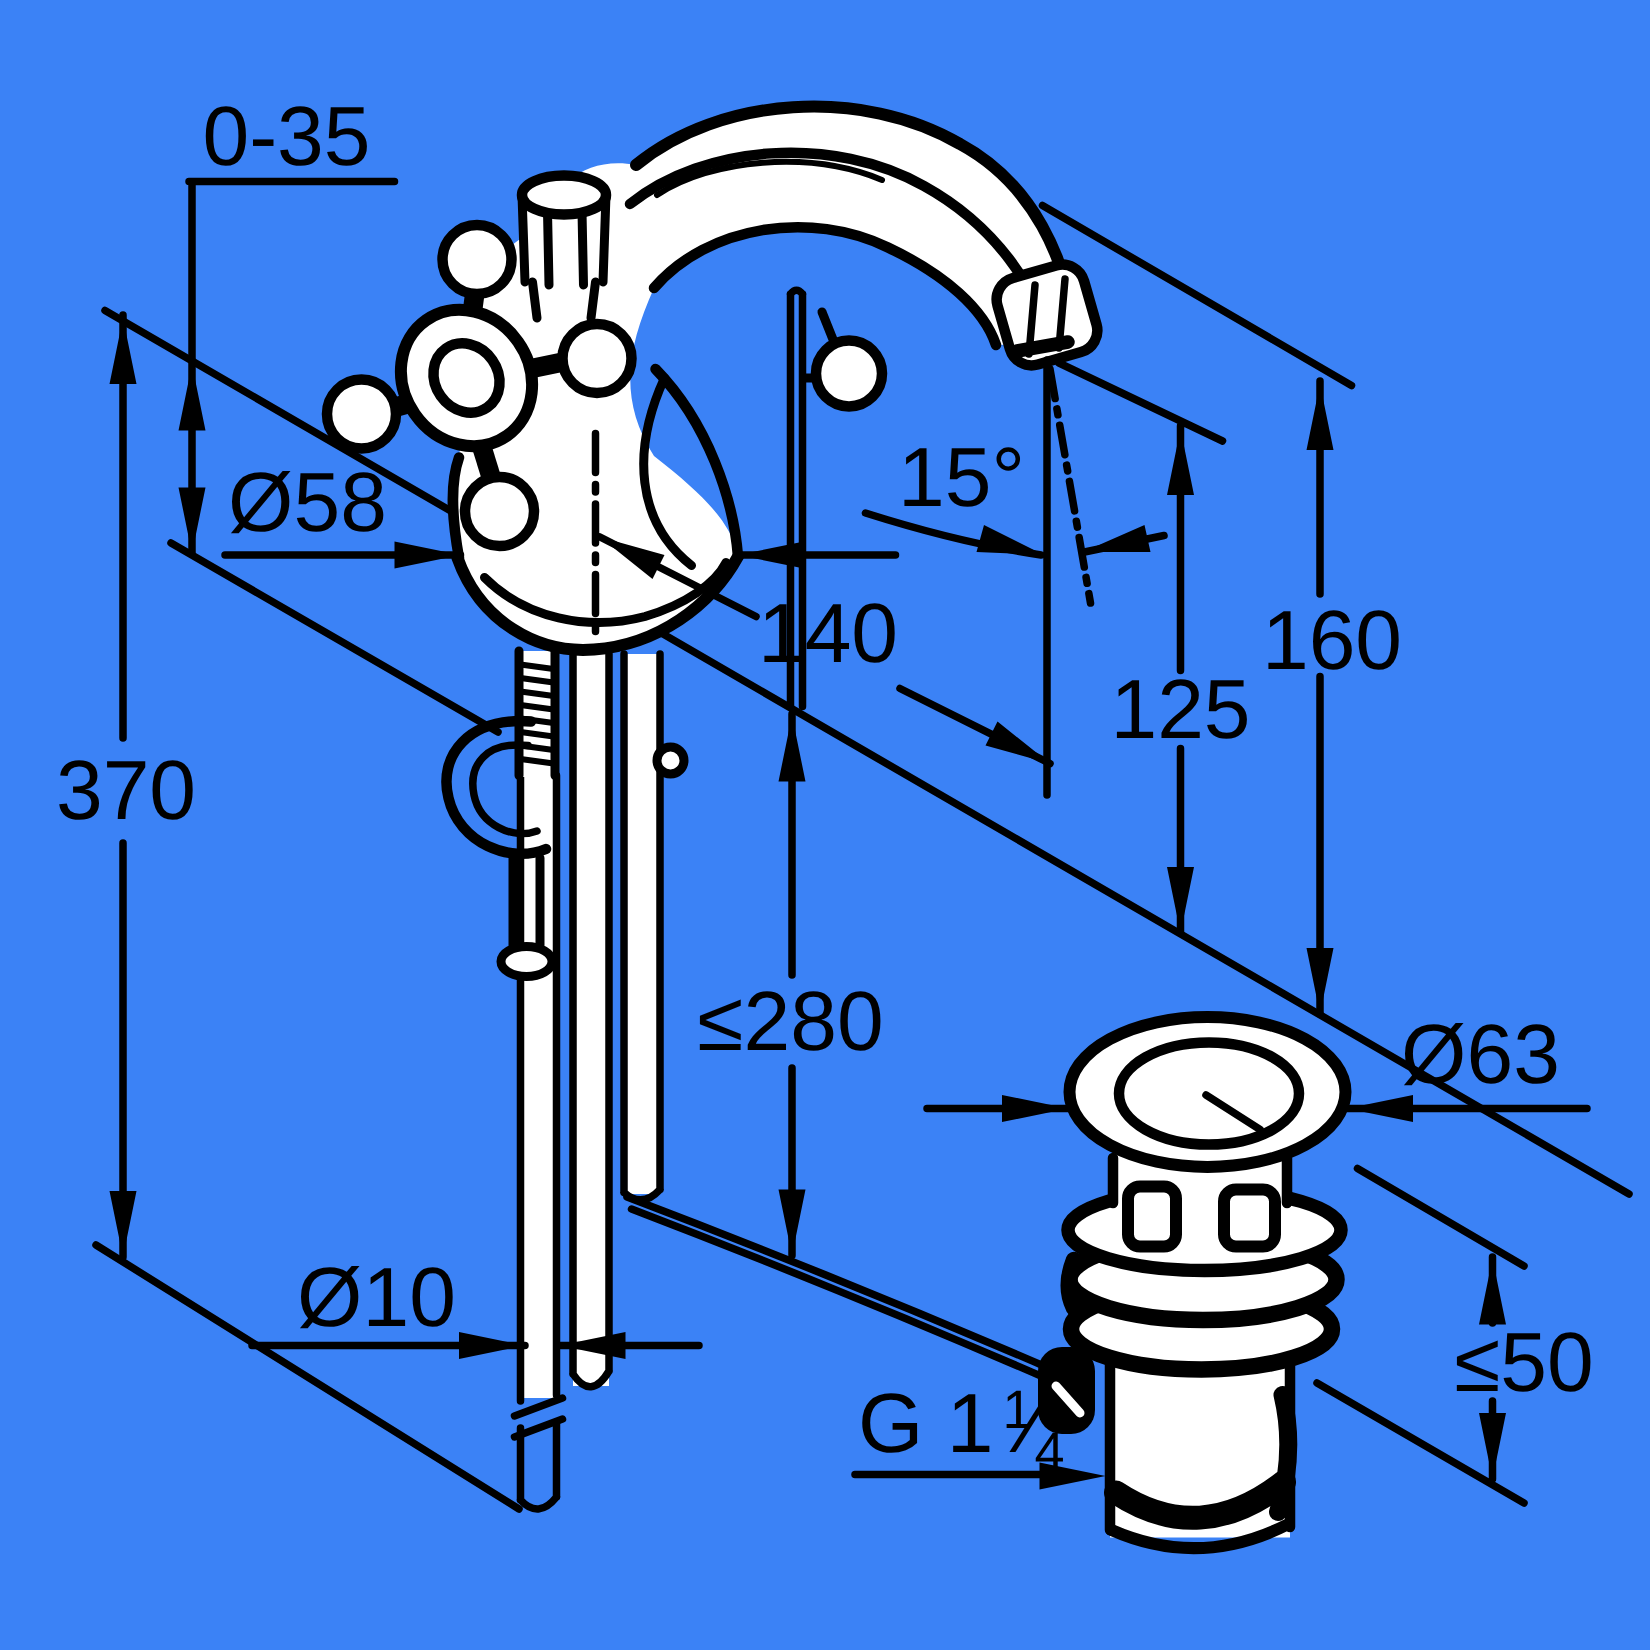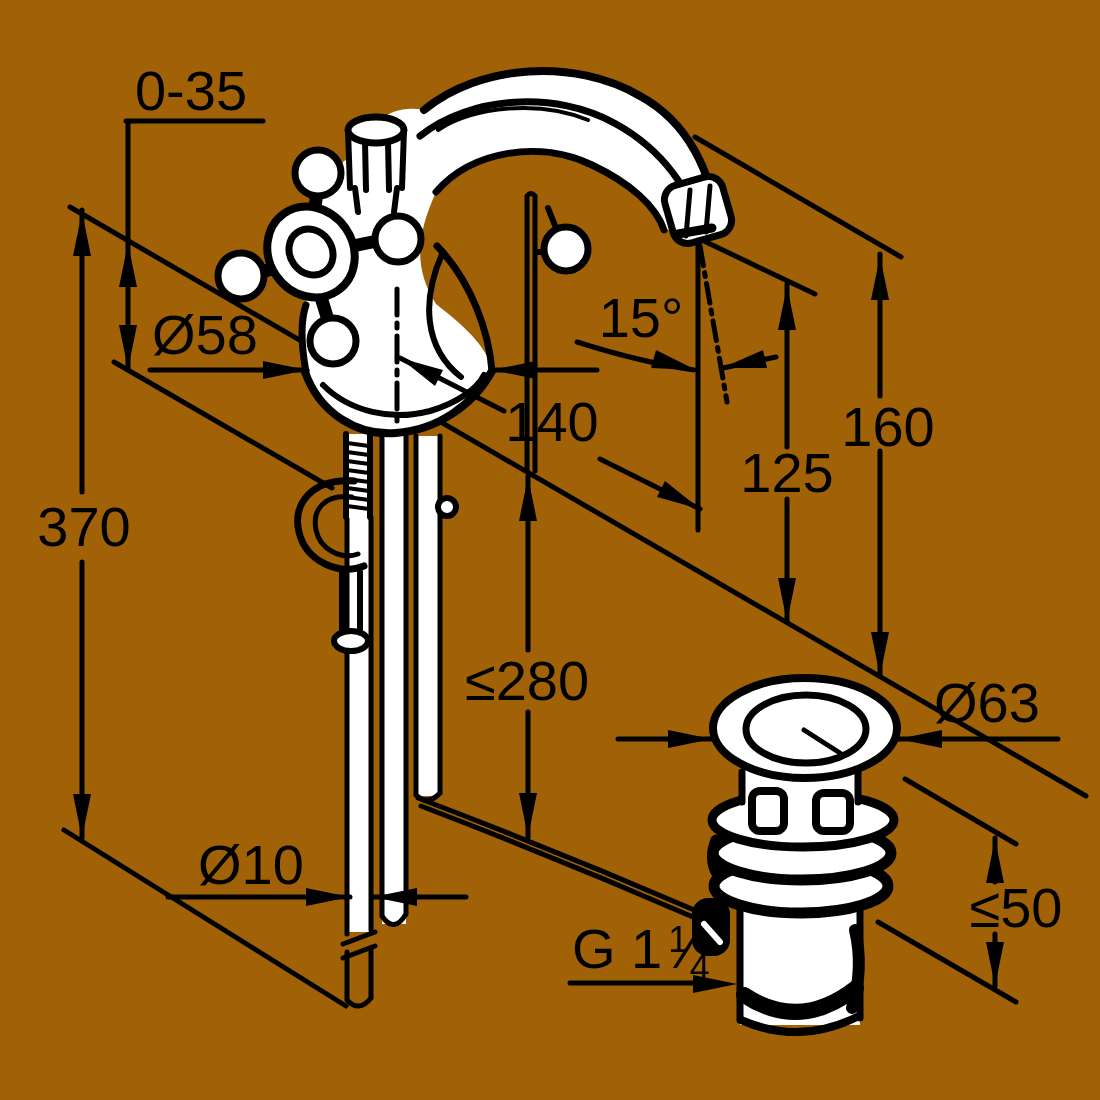--- a/index.html
+++ b/index.html
@@ -1,16 +1,16 @@
 <!DOCTYPE html>
 <html><head>
 <meta charset="utf-8">
 <style>
   html,body{margin:0;padding:0;background:#ffffff;}
-  .stage{position:relative;width:1100px;height:1100px;background:#a16207;overflow:hidden;
+  .stage{position:relative;width:1100px;height:1100px;background:#3b82f6;overflow:hidden;
          font-family:"Liberation Sans", sans-serif;}
   svg{display:block}
   text{font-family:"Liberation Sans", sans-serif; fill:#000; }
   .dimtxt{font-size:56px;}
   .dimtxt-sm{font-size:56px;}
   .frac{font-size:36px;}
 </style>
 </head>
 <body>
 

